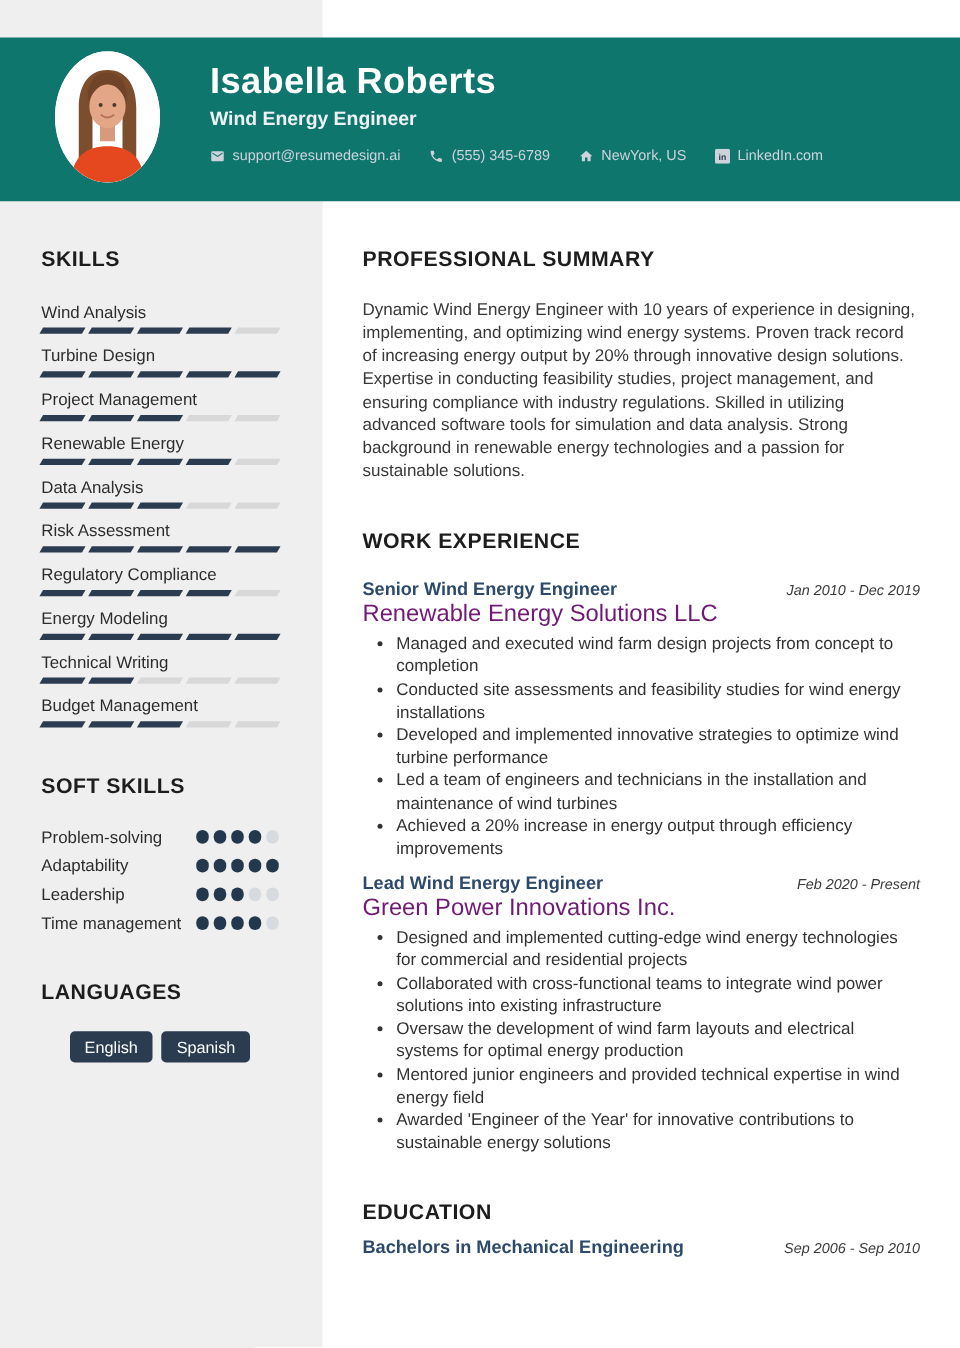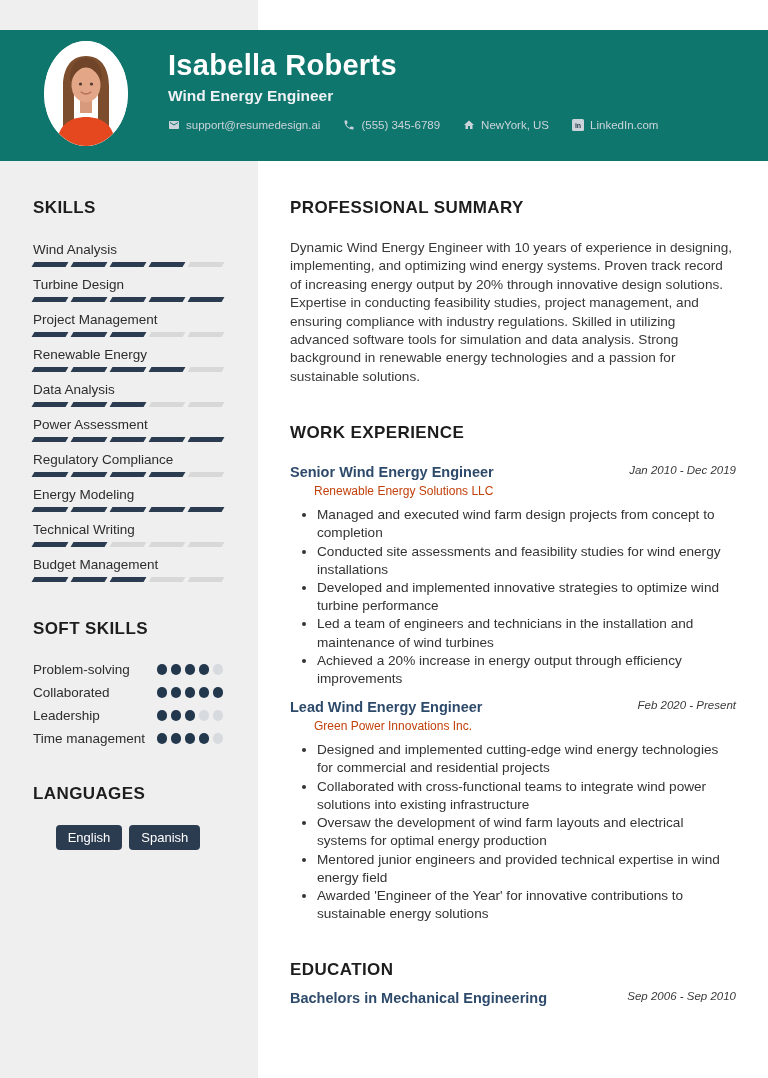--- a/index.html
+++ b/index.html
@@ -47,25 +47,25 @@
   .lang-h{margin-top:28px;}
   .pills{display:flex;gap:7px;margin-top:22px;justify-content:center;}
   .pill{background:#2b3c50;color:#ffffff;font-size:13px;line-height:15px;
         padding:5px 12px;border-radius:4px;}
 
   
   .main{position:absolute;left:290px;top:161px;width:446px;z-index:1;}
   .main .section-h{margin-top:38px;}
   .summary-text{margin:22px 0 0;font-size:13.6px;line-height:18.4px;color:#383838;}
   .work-h{margin-top:36px;}
-  .entry-head{display:flex;justify-content:space-between;align-items:flex-start;margin-top:22px;}
+  .entry-head{display:flex;justify-content:space-between;align-items:center;margin-top:22px;}
   .entry-head.tight{margin-top:11px;}
   .entry-title{font-size:14.5px;line-height:17px;font-weight:bold;color:#2e4a6b;}
   .entry-dates{font-size:11.5px;font-style:italic;color:#3a3a3a;white-space:nowrap;}
-  .entry-sub{margin-top:2px;font-size:12px;line-height:17px;color:#c2410c;margin-left:24px;}
+  .entry-sub{margin-top:2px;font-size:19px;line-height:17px;color:#701a75;}
   .bullets{margin:6px 0 0;padding-left:27px;}
   .bullets li{font-size:13.6px;line-height:18.2px;color:#333333;}
   .edu-h{margin-top:30px;}
   .edu-desc{margin-top:7px;font-size:13.6px;line-height:18px;color:#333333;}
 </style>
 </head>
 <body>
 
 <div class="sidebar-bg"></div>
 
@@ -163,21 +163,21 @@
       <div class="skill-label">Data Analysis</div>
       <div class="bar">
           <span class="seg fill"></span>
           <span class="seg fill"></span>
           <span class="seg fill"></span>
           <span class="seg"></span>
           <span class="seg"></span>
         </div>
     </div>
     <div class="skill">
-      <div class="skill-label">Power Assessment</div>
+      <div class="skill-label">Risk Assessment</div>
       <div class="bar">
           <span class="seg fill"></span>
           <span class="seg fill"></span>
           <span class="seg fill"></span>
           <span class="seg fill"></span>
           <span class="seg fill"></span>
         </div>
     </div>
     <div class="skill">
       <div class="skill-label">Regulatory Compliance</div>
@@ -227,21 +227,21 @@
       <div class="soft-label">Problem-solving</div>
       <div class="dots">
           <span class="dot fill"></span>
           <span class="dot fill"></span>
           <span class="dot fill"></span>
           <span class="dot fill"></span>
           <span class="dot"></span>
         </div>
     </div>
     <div class="soft">
-      <div class="soft-label">Collaborated</div>
+      <div class="soft-label">Adaptability</div>
       <div class="dots">
           <span class="dot fill"></span>
           <span class="dot fill"></span>
           <span class="dot fill"></span>
           <span class="dot fill"></span>
           <span class="dot fill"></span>
         </div>
     </div>
     <div class="soft">
       <div class="soft-label">Leadership</div>

